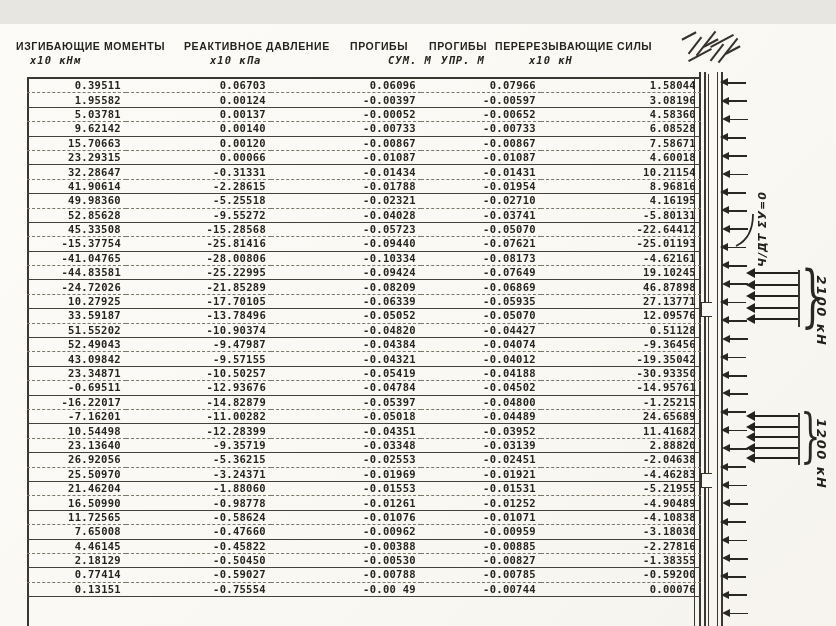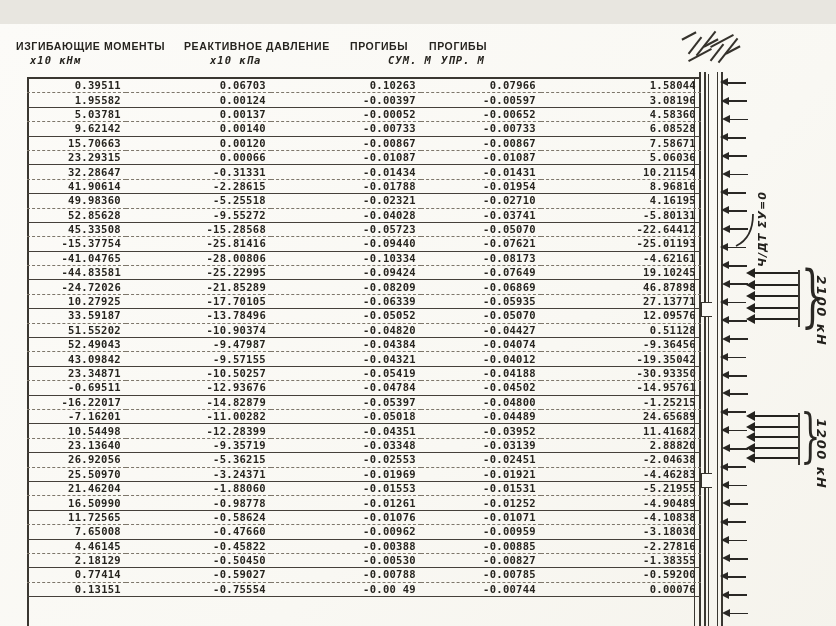--- a/index.html
+++ b/index.html
@@ -54,41 +54,45 @@
     <div class="sub" style="margin-left:26px">x10 кПа</div>
   </div>
   <div class="hdr" style="left:350px;top:15px">
     <div>ПРОГИБЫ</div>
     <div class="sub" style="margin-left:38px">СУМ. М</div>
   </div>
   <div class="hdr" style="left:429px;top:15px">
     <div>ПРОГИБЫ</div>
     <div class="sub" style="margin-left:12px">УПР. М</div>
   </div>
+  <div class="hdr" style="left:495px;top:15px">
+    <div>ПЕРЕРЕЗЫВАЮЩИЕ СИЛЫ</div>
+    <div class="sub" style="margin-left:34px">x10 кН</div>
+  </div>
 
   <div class="hline" style="left:27px;top:53px;width:674px;height:1.5px"></div>
   <div class="vline" style="left:27px;top:53px;width:1.5px;height:556px"></div>
   <div class="vline" style="left:694px;top:53px;width:1px;height:561px"></div>
   <div class="vline" style="left:699px;top:48px;width:1.5px;height:568px"></div>
   <div class="hline heavy" style="left:29px;top:607px;width:400px;height:3px"></div>
   <div class="hline" style="left:429px;top:608px;width:272px;height:1.5px"></div>
 
   <table class="res">
     <colgroup>
         <col class="c1">
         <col class="c2">
         <col class="c3">
         <col class="c4">
         <col class="c5">
       </colgroup>
     <tbody>
         <tr>
           <td>0.39511</td>
           <td>0.06703</td>
-          <td>0.10263</td>
+          <td>0.06096</td>
           <td>0.07966</td>
           <td>1.58044</td>
         </tr>
         <tr>
           <td>1.95582</td>
           <td>0.00124</td>
           <td>-0.00397</td>
           <td>-0.00597</td>
           <td>3.08196</td>
         </tr>
@@ -111,21 +115,21 @@
           <td>0.00120</td>
           <td>-0.00867</td>
           <td>-0.00867</td>
           <td>7.58671</td>
         </tr>
         <tr>
           <td>23.29315</td>
           <td>0.00066</td>
           <td>-0.01087</td>
           <td>-0.01087</td>
-          <td>5.06036</td>
+          <td>4.60018</td>
         </tr>
         <tr>
           <td>32.28647</td>
           <td>-0.31331</td>
           <td>-0.01434</td>
           <td>-0.01431</td>
           <td>10.21154</td>
         </tr>
         <tr>
           <td>41.90614</td>

